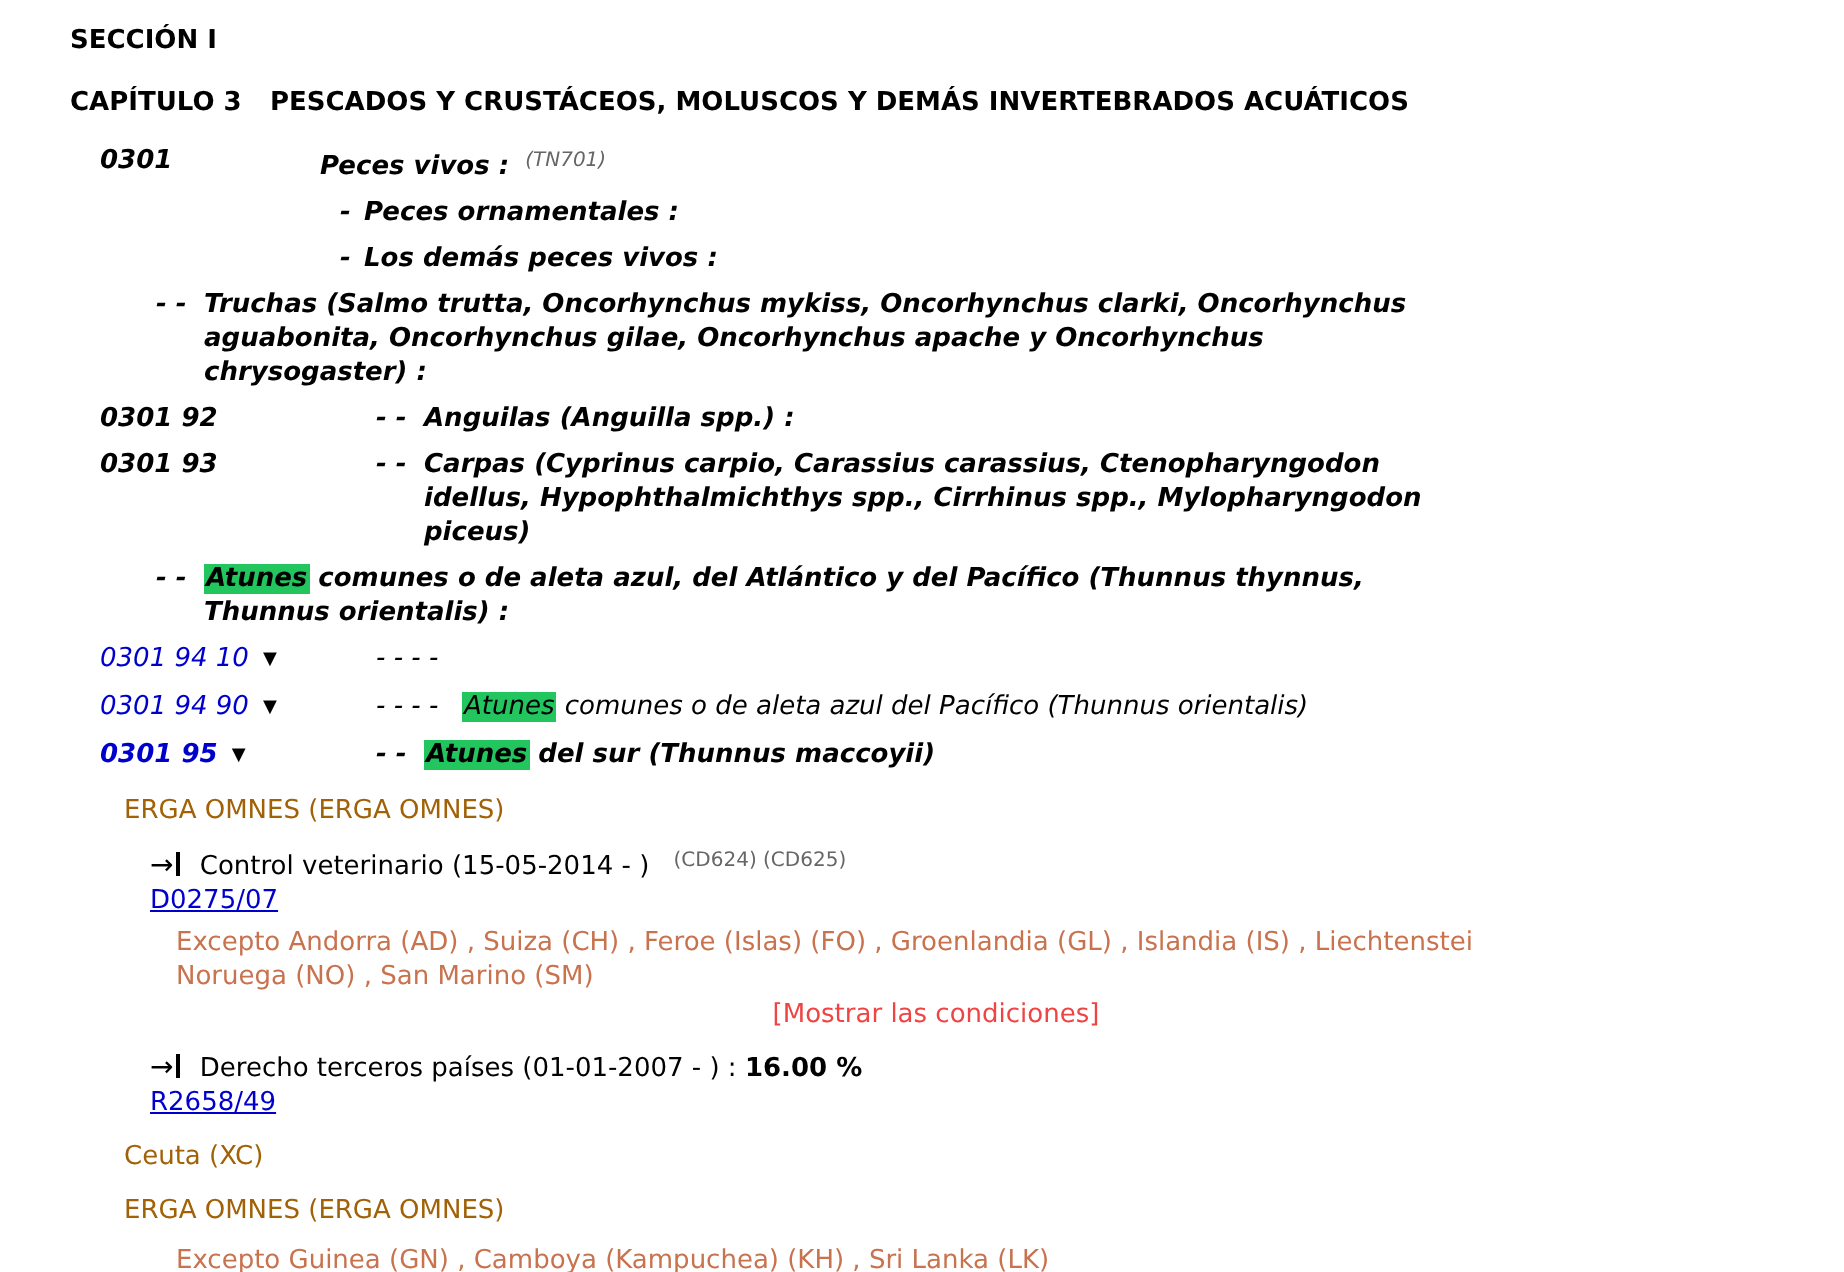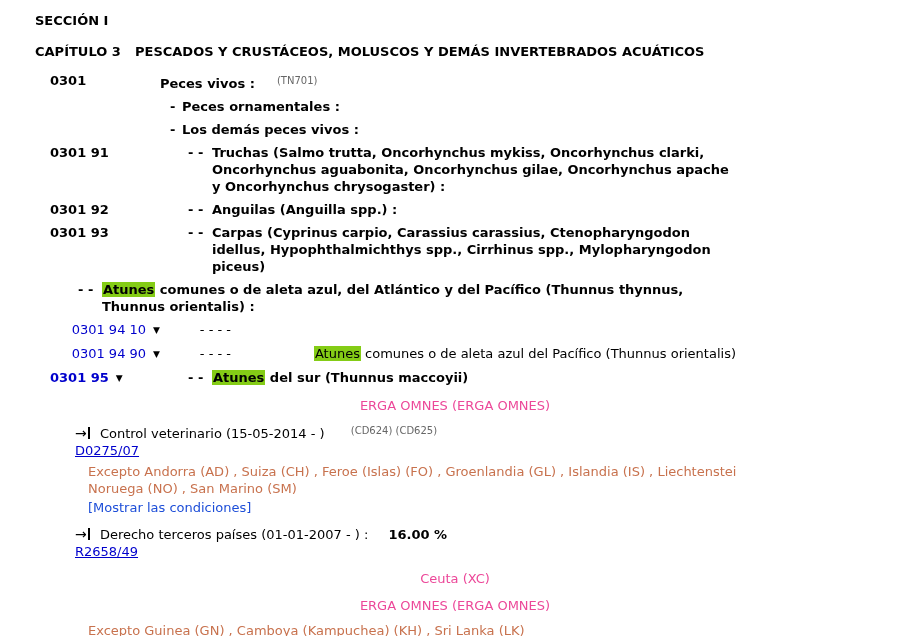--- a/index.html
+++ b/index.html
@@ -7,51 +7,51 @@
   .page{width:736px;height:636px;box-sizing:border-box;padding:6px 0 0 35px;overflow:hidden;background:#fff;}
 
   
   .hdr-row{display:flex;font-weight:bold;line-height:17px;}
   .hdr-row.first{margin-top:6px;}
   .hdr-row.second{margin-top:14px;justify-content:flex-end;}
   .hdr-label{flex:0 0 100px;}
   .hdr-title{flex:1;}
 
   
-  .nomen{margin-top:12px;}
+  .nomen{margin-top:12px;font-style:italic;}
   .nrow{display:flex;margin-left:15px;margin-bottom:6px;line-height:17px;}
   .code{flex:0 0 110px;font-weight:bold;white-space:nowrap;}
   .codelink{color:#0000cc;cursor:pointer;}
-  .plain .code,.plain .desc{font-weight:normal;text-align:right;}
+  .plain .code,.plain .desc{font-weight:normal;}
   .tri{color:#000;font-size:9px;margin-left:7px;vertical-align:1px;cursor:pointer;}
   .desc{flex:1;display:flex;font-weight:bold;max-width:675px;}
   .dashes{flex:0 0 24px;}
   .lvl0 .dashes{flex:0 0 0;}
   .lvl1 .desc{padding-left:10px;}
   .lvl1 .dashes{flex:0 0 12px;}
   .lvl2 .desc{padding-left:28px;}
   .lvl3 .desc{padding-left:28px;}
   .lvl3 .dashes{flex:0 0 43px;}
   .txt{flex:1;}
-  mark{background:#84cc16;color:inherit;font-weight:inherit;padding:0 1px;}
-  .sup{font-size:10px;color:#666;vertical-align:4px;margin-left:22px;font-weight:normal;white-space:nowrap;}
+  mark{background:#22c55e;color:inherit;font-weight:inherit;padding:0 1px;}
+  .sup{font-size:10px;color:#666;vertical-align:4px;margin-left:8px;font-weight:normal;white-space:nowrap;}
 
   
   .measures{margin-top:8px;width:813px;}
-  .mgroup{color:#ec4899;margin:10px 0 8px 27px;line-height:17px;text-align:center;}
+  .mgroup{color:#a16207;margin:10px 0 8px 27px;line-height:17px;}
   .mrow{display:flex;align-items:flex-start;margin-left:40px;margin-bottom:4px;line-height:17px;flex-direction:column;}
   .mleft{flex:1;}
   .micon{display:inline-block;margin-right:6px;white-space:nowrap;}
   .arr{font-size:14px;}
   .swap .arr{font-size:13px;}
   .bar{display:inline-block;width:2px;height:12px;background:#000;vertical-align:-1px;margin-left:1px;}
-  .duty{font-weight:bold;margin-left:16px;}
+  .duty{font-weight:bold;}
   .reg{color:#0000cc;text-decoration:underline;cursor:pointer;white-space:nowrap;}
   .mexc{color:#c8724e;margin:2px 0 2px 53px;max-width:695px;line-height:17px;}
-  .mcond{color:#1d4ed8;margin:2px 0 10px 53px;line-height:17px;cursor:pointer;}
+  .mcond{color:#ef4444;margin:2px 0 10px 53px;line-height:17px;cursor:pointer;text-align:center;}
 </style>
 </head>
 <body>
 
 <div class="page">
 
   <div class="hdr-row first">
     <span class="hdr-label">SECCIÓN I</span>
   </div>
   <div class="hdr-row second">
@@ -79,21 +79,20 @@
 
     <div class="nrow lvl1">
       <span class="code"></span>
       <span class="desc">
         <span class="dashes">-</span>
         <span class="txt">Los demás peces vivos :</span>
       </span>
     </div>
 
     <div class="nrow lvl2">
-      <span class="code">0301 91</span>
       <span class="desc">
         <span class="dashes">- -</span>
         <span class="txt">Truchas (Salmo trutta, Oncorhynchus mykiss, Oncorhynchus clarki, Oncorhynchus aguabonita, Oncorhynchus gilae, Oncorhynchus apache y Oncorhynchus chrysogaster) :</span>
       </span>
     </div>
 
     <div class="nrow lvl2">
       <span class="code">0301 92</span>
       <span class="desc">
         <span class="dashes">- -</span>

